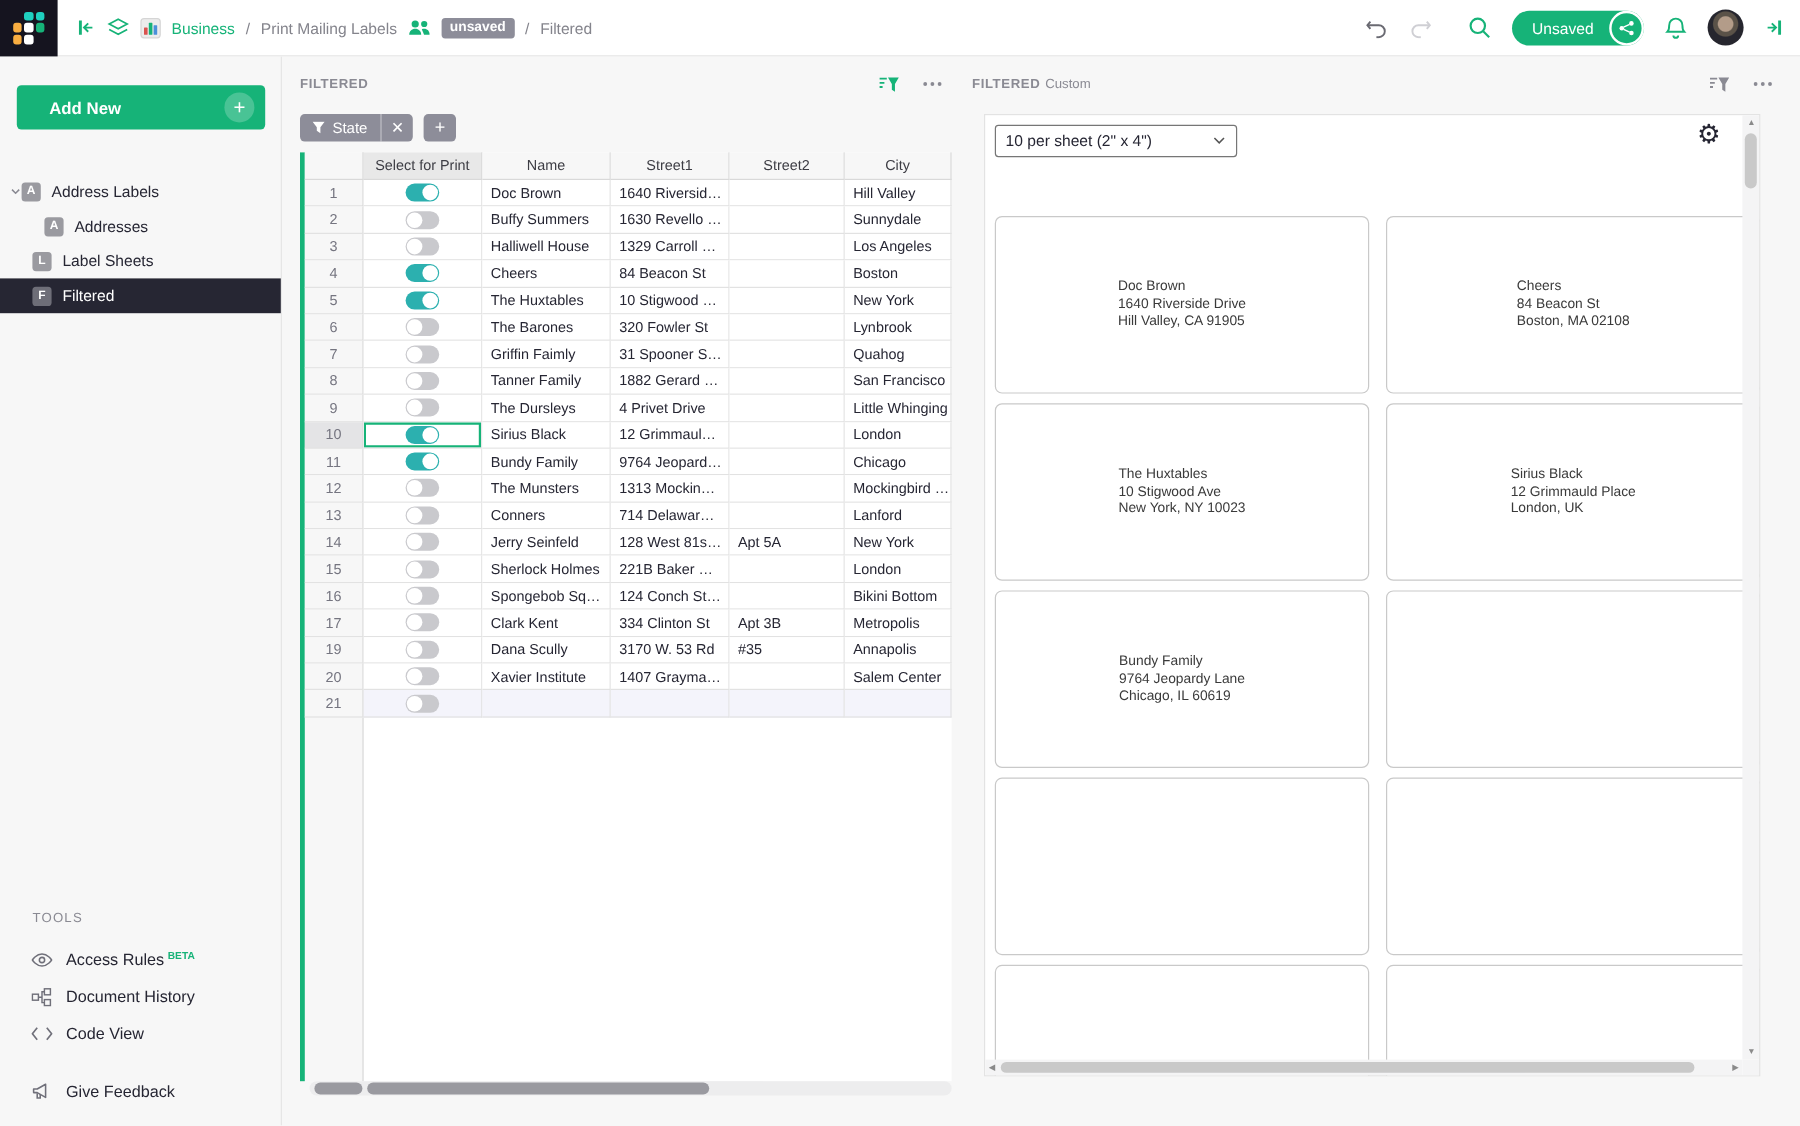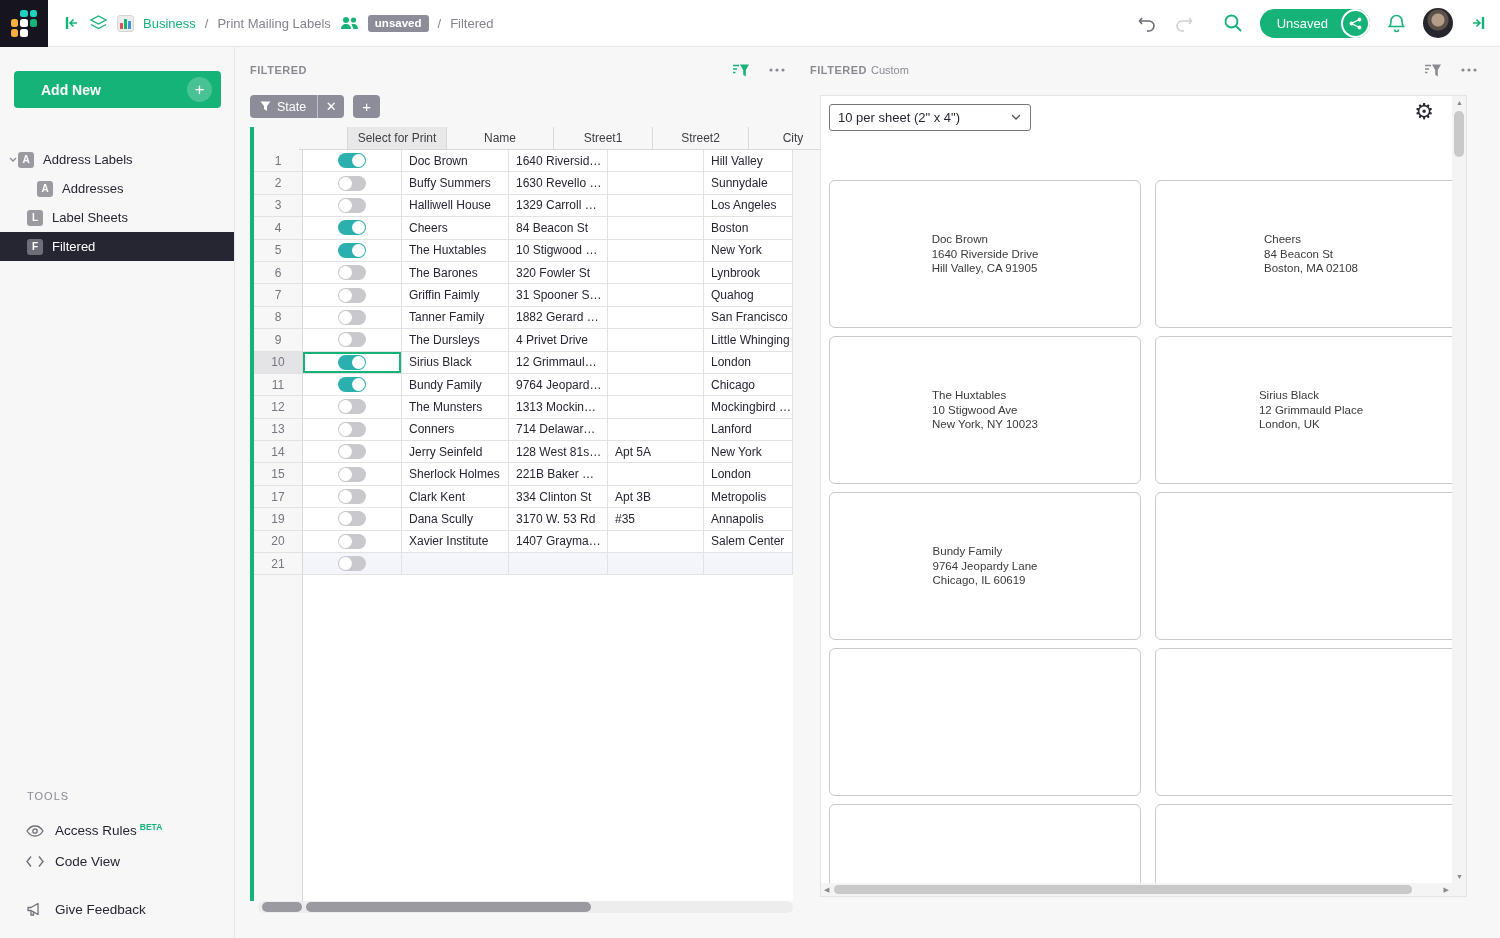--- a/index.html
+++ b/index.html
@@ -53,21 +53,21 @@
   .sec-icons { margin-left:auto; display:flex; gap:19px; padding-right:8px; align-items:center; }
   .chips { display:flex; gap:9px; margin-top:15px; }
   .chip { height:23px; background:#8d8d99; border-radius:4px; display:flex; align-items:center; color:#fff; font-size:12.5px; cursor:pointer; }
   .chip-label { display:flex; align-items:center; gap:6px; padding:0 11px 0 10px; }
   .chip-x { width:27px; height:100%; display:flex; align-items:center; justify-content:center; border-left:1px solid rgba(255,255,255,.45); font-size:13px; cursor:pointer; }
   .chip-plus { width:27px; height:23px; background:#8d8d99; border-radius:4px; color:#fff; display:flex; align-items:center; justify-content:center; font-size:15px; cursor:pointer; }
   .grid-bg { position:absolute; top:67px; left:4px; right:0; bottom:37px; background:#fff; }
   .numcol-strip { position:absolute; top:67px; left:4px; width:49px; bottom:37px; background:#f7f7f7; border-right:1px solid #d9d9d9; }
   .green-bar { position:absolute; top:67px; left:0; width:4px; bottom:37px; background:#16b378; }
   .grid { position:absolute; top:67px; left:4px; right:0; }
-  .t-head { display:flex; height:23px;padding-left:45px; }
+  .t-head { display:flex; height:23px; }
   .h-cell { border-right:1px solid #d9d9d9; border-bottom:1px solid #d9d9d9; background:#f7f7f7; font-size:12px; color:#3d3d44; display:flex; align-items:center; justify-content:center; white-space:nowrap; overflow:hidden; flex:none; }
   .h-cell.selcol { background:#e8e8e8; }
   .t-row { display:flex; height:22.4px; }
   .cell { border-right:1px solid #e2e2e2; border-bottom:1px solid #e2e2e2; font-size:12px; color:#262633; display:flex; align-items:center; padding:0 7px; white-space:nowrap; overflow:hidden; background:#fff; flex:none; }
   .cell.num { justify-content:center; color:#757580; background:#f7f7f7; padding:0; border-right:1px solid #d9d9d9; }
   .cell.num.selrow { background:#e4e4e6; }
   .cell.toggle-cell { justify-content:center; padding:0; }
   .cell.active-cell { box-shadow:inset 0 0 0 2px #16b378; }
   .t-row.newrow .cell:not(.num) { background:#f4f4fb; }
   .col-num{width:49px}.col-print{width:99px}.col-name{width:107px}.col-s1{width:99px}.col-s2{width:96px}.col-city{width:89px}
@@ -217,20 +217,29 @@
   <div class="tools">
     <div class="tools-title">TOOLS</div>
     <div class="tool-item">
       <svg width="18" height="12" viewBox="0 0 18 12">
           <path d="M1 6s3-5 8-5 8 5 8 5-3 5-8 5-8-5-8-5z" stroke="#70707a" stroke-width="1.3" fill="none"></path>
           <circle cx="9" cy="6" r="2.2" stroke="#70707a" stroke-width="1.3" fill="none"></circle>
         </svg>
       <span><span>Access Rules</span><span class="beta">BETA</span></span>
     </div>
     <div class="tool-item">
+      <svg width="18" height="16" viewBox="0 0 18 16">
+          <rect x="1" y="5.5" width="5" height="5" stroke="#70707a" stroke-width="1.2" fill="none"></rect>
+          <rect x="11" y="1" width="5" height="5" stroke="#70707a" stroke-width="1.2" fill="none"></rect>
+          <rect x="11" y="10" width="5" height="5" stroke="#70707a" stroke-width="1.2" fill="none"></rect>
+          <path d="M6 8h3V3.5h2M9 8v4.5h2" stroke="#70707a" stroke-width="1.2" fill="none"></path>
+        </svg>
+      <span>Document History</span>
+    </div>
+    <div class="tool-item">
       <svg width="18" height="13" viewBox="0 0 18 13">
           <path d="M5 1.5L1 6.5l4 5M13 1.5l4 5-4 5" stroke="#70707a" stroke-width="1.4" fill="none"></path>
         </svg>
       <span>Code View</span>
     </div>
     <div class="tools-gap"></div>
     <div class="tool-item">
       <svg width="18" height="15" viewBox="0 0 18 15">
           <path d="M2 5.5h3l7-4v11l-7-4H2z" stroke="#70707a" stroke-width="1.3" fill="none" stroke-linejoin="round"></path>
           <path d="M5 9v4h2.5v-3.4" stroke="#70707a" stroke-width="1.3" fill="none"></path>
@@ -452,20 +461,32 @@
           <div class="cell num col-num">15</div>
           <div class="cell toggle-cell col-print">
             <span class="tgl">
               <span class="knob"></span>
             </span>
           </div>
           <div class="cell col-name">Sherlock Holmes</div>
           <div class="cell col-s1">221B Baker …</div>
           <div class="cell col-s2"></div>
           <div class="cell col-city">London</div>
+        </div>
+        <div class="t-row">
+          <div class="cell num col-num">16</div>
+          <div class="cell toggle-cell col-print">
+            <span class="tgl">
+              <span class="knob"></span>
+            </span>
+          </div>
+          <div class="cell col-name">Spongebob Sq…</div>
+          <div class="cell col-s1">124 Conch St…</div>
+          <div class="cell col-s2"></div>
+          <div class="cell col-city">Bikini Bottom</div>
         </div>
         <div class="t-row">
           <div class="cell num col-num">17</div>
           <div class="cell toggle-cell col-print">
             <span class="tgl">
               <span class="knob"></span>
             </span>
           </div>
           <div class="cell col-name">Clark Kent</div>
           <div class="cell col-s1">334 Clinton St</div>

